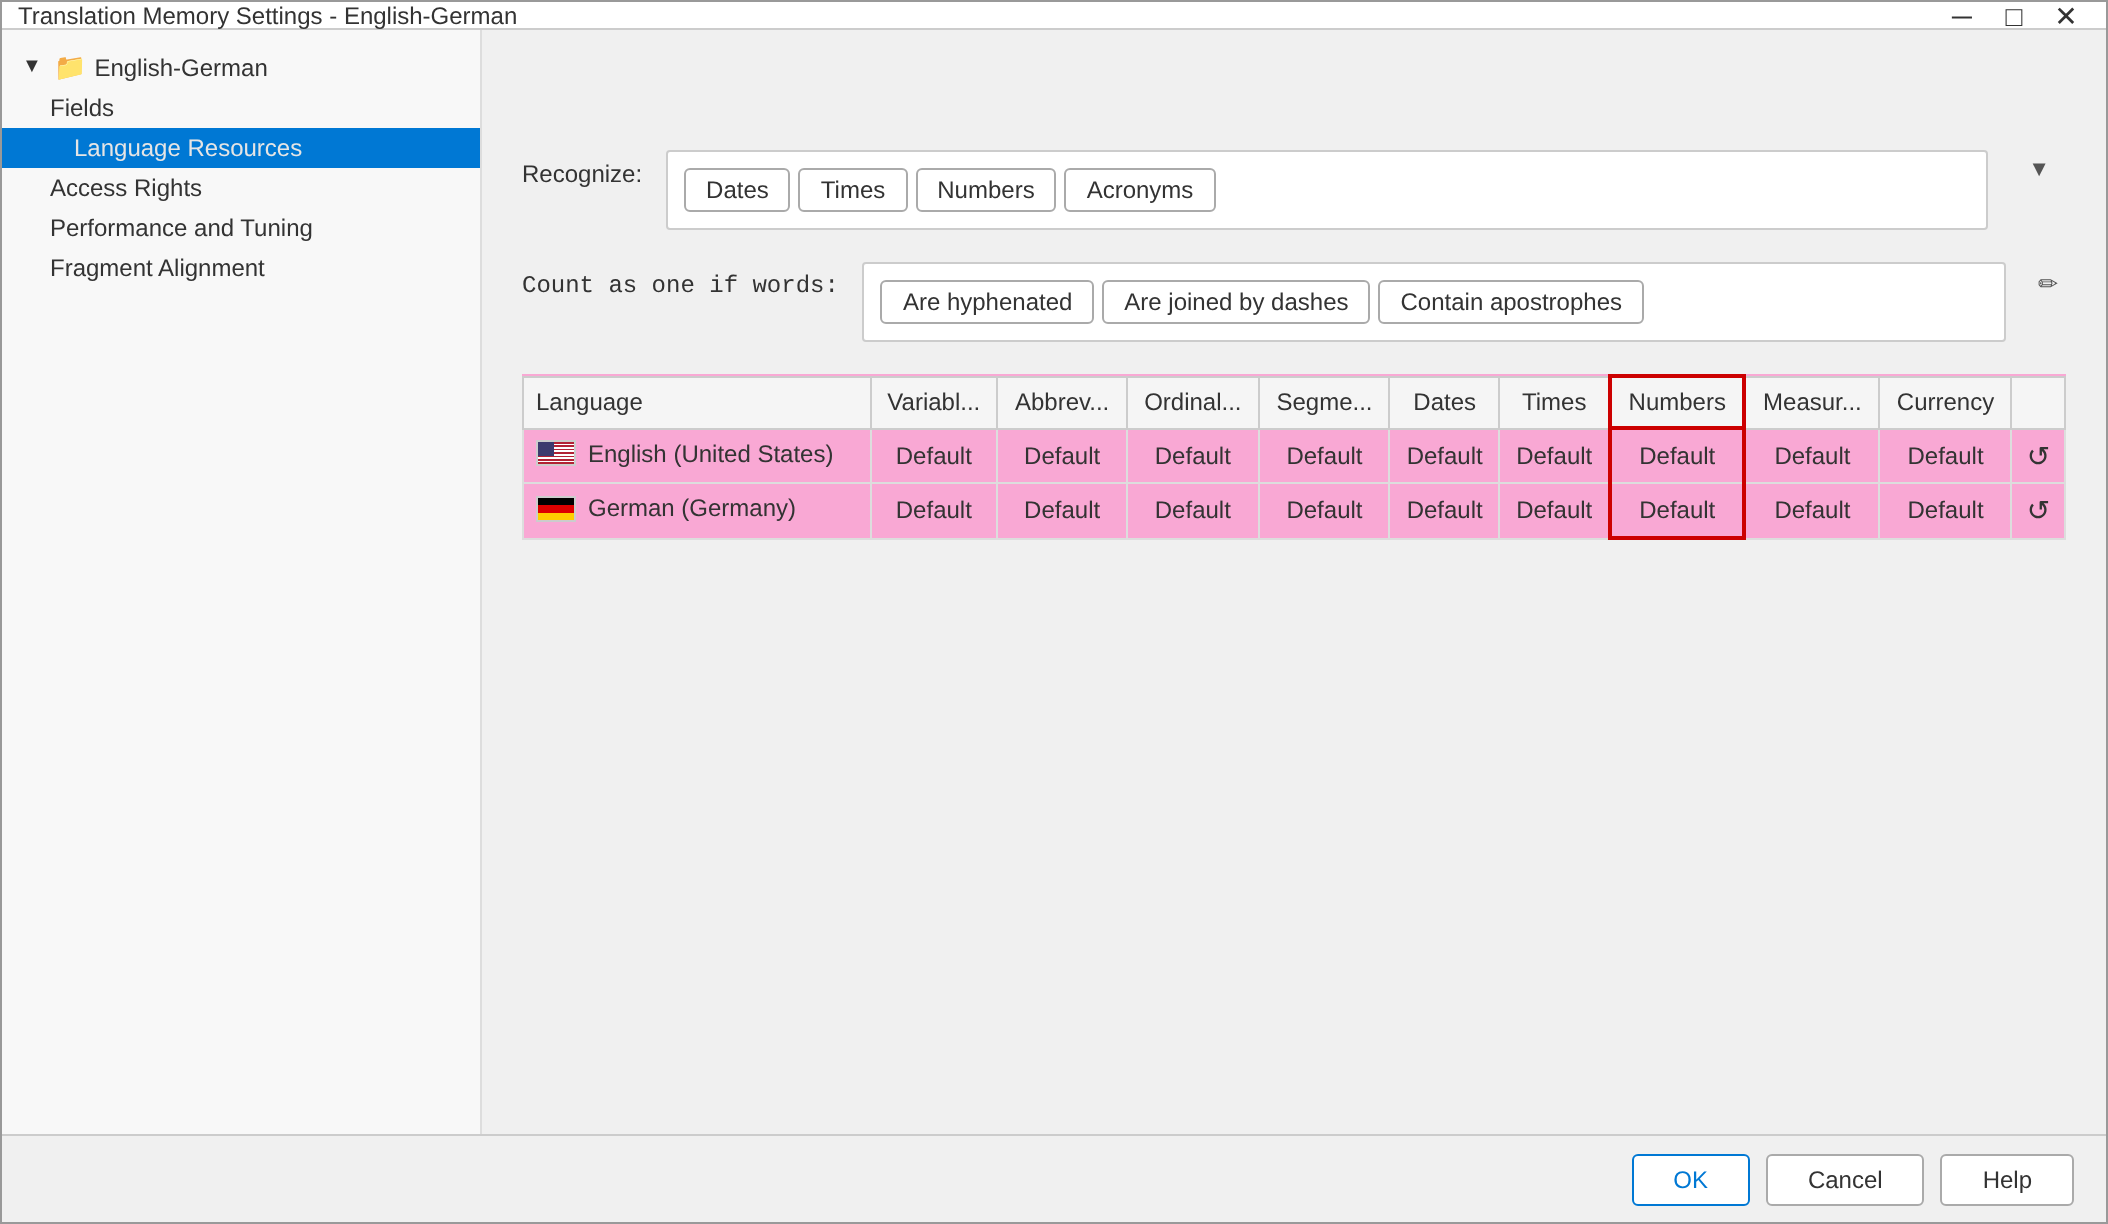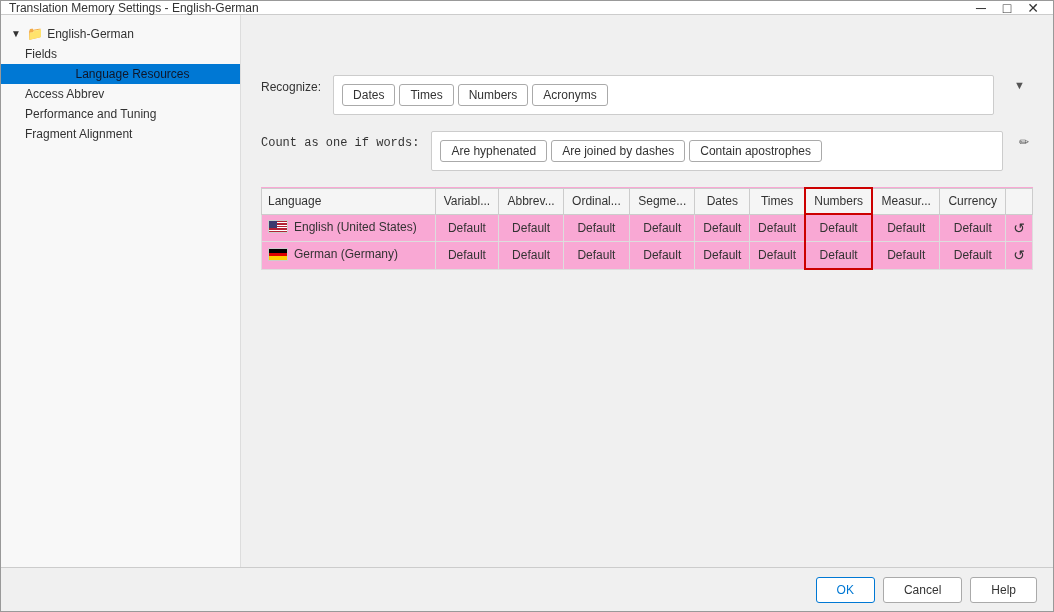--- a/index.html
+++ b/index.html
@@ -64,22 +64,21 @@
     .sidebar-item {
       padding: 3px 12px;
       cursor: pointer;
       display: flex;
       align-items: center;
       gap: 4px;
       color: #333;
     }
     .sidebar-item.selected {
       background: #0078d4;
-      color: #0f172a;
-      justify-content: center;
+      color: #e5e5e5;
     }
     .sidebar-item.level0 { padding-left: 8px; font-weight: 500; }
     .sidebar-item.level1 { padding-left: 24px; align-items: center; }
     .sidebar-item.level2 { padding-left: 36px; }
     .tree-icon {
       width: 14px;
       height: 14px;
       display: inline-flex;
       align-items: center;
       justify-content: center;
@@ -290,21 +289,21 @@
         <span class="folder-icon">📁</span>
         <span>English-German</span>
       </div>
       <div class="sidebar-item level1">
         <span>Fields</span>
       </div>
       <div class="sidebar-item level2 selected">
         <span>Language Resources</span>
       </div>
       <div class="sidebar-item level1">
-        <span>Access Abbrev</span>
+        <span>Access Rights</span>
       </div>
       <div class="sidebar-item level1">
         <span>Performance and Tuning</span>
       </div>
       <div class="sidebar-item level1">
         <span>Fragment Alignment</span>
       </div>
     </div>
 
     <div class="main-panel">

